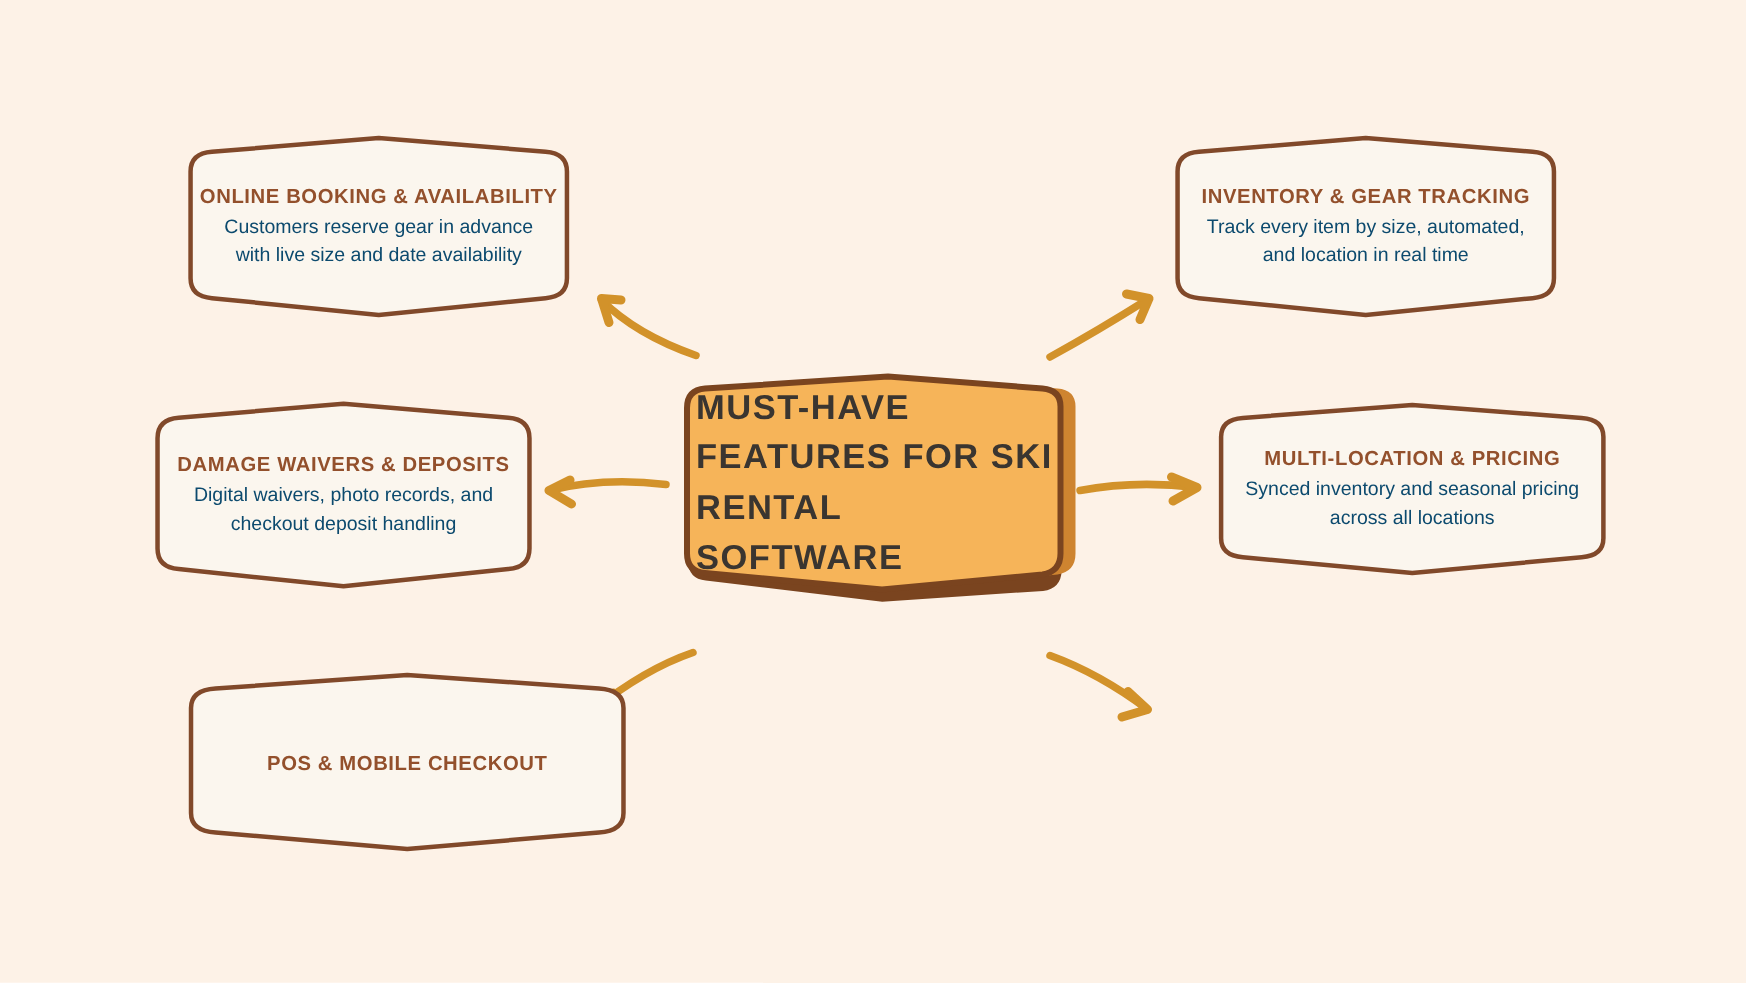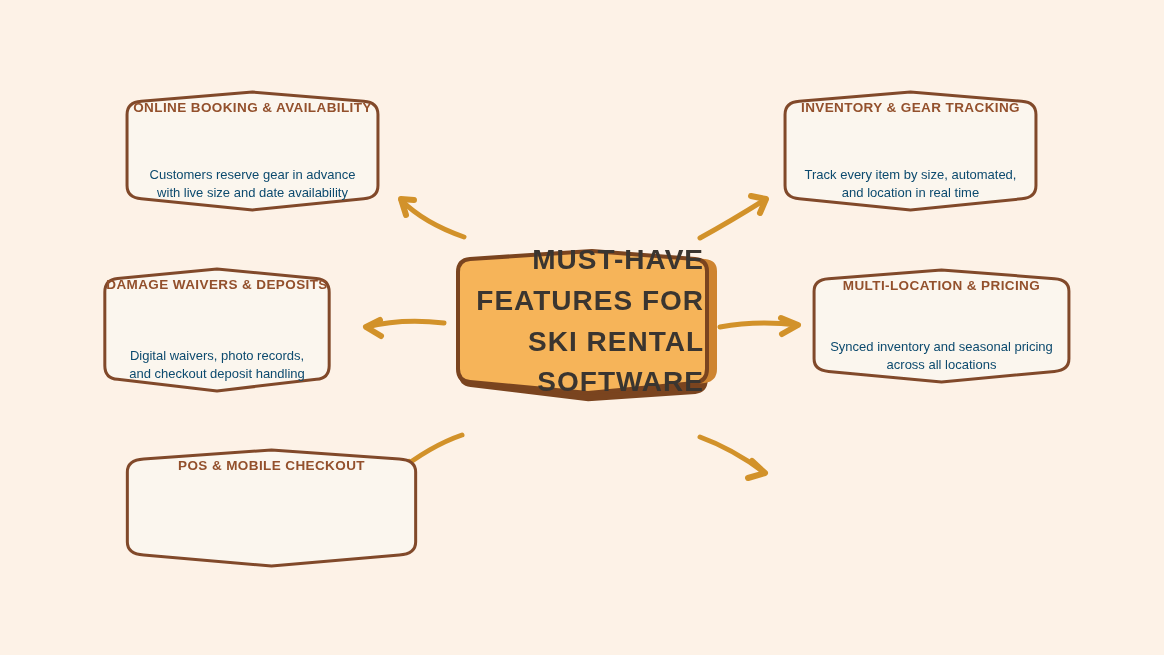--- a/index.html
+++ b/index.html
@@ -8,36 +8,36 @@
     width:1164px;height:655px;
     background:#FDF2E7;
     overflow:hidden;
     font-family:"Liberation Sans", sans-serif;
   }
   .arrows{position:absolute;left:0;top:0;width:1164px;height:655px;pointer-events:none;}
   .node{position:absolute;}
   .node .badge{position:absolute;left:0;top:0;width:100%;height:100%;}
   .node .content{
     position:relative;z-index:2;height:100%;
-    display:flex;flex-direction:column;align-items:center;justify-content:space-between;
+    display:flex;flex-direction:column;align-items:center;justify-content:center;
     text-align:center;padding:10px 16px;box-sizing:border-box;gap:4px;
   }
   .node-title{
     color:#93502C;font-weight:bold;font-size:13.5px;letter-spacing:.4px;
     white-space:nowrap;
   }
   .node-body{
     color:#0c4a6e;font-size:13px;line-height:1.4;max-width:225px;
   }
   .center-wrap{position:absolute;left:446px;top:242px;width:290px;height:178px;}
   .center-svg{position:absolute;left:0;top:0;width:290px;height:178px;}
   .center-text{
     position:absolute;left:18px;top:12px;width:240px;height:135px;z-index:3;
-    display:flex;align-items:center;justify-content:center;text-align:right;
-    color:#3A3530;font-weight:bold;font-size:28px;line-height:1.45;letter-spacing:1px;
+    display:flex;align-items:center;justify-content:center;text-align:left;
+    color:#3A3530;font-weight:bold;font-size:23px;line-height:1.45;letter-spacing:1px;
   }
 </style>
 </head>
 <body>
 
 <div class="canvas">
 
   <svg class="arrows" viewBox="0 0 1164 655">
     <g stroke="#D2922A" fill="none" stroke-linecap="round" stroke-linejoin="round">
       <g>
@@ -89,21 +89,21 @@
   <div class="node" style="left:783px;top:90px;width:255px;height:122px;">
     <svg class="badge" viewBox="0 0 250 120" preserveAspectRatio="none">
       <path d="M 125 2 L 234 11 Q 248 12 248 24 L 248 94 Q 248 106 234 107 L 125 118 L 16 107 Q 2 106 2 94 L 2 24 Q 2 12 16 11 Z" fill="#FBF6EE" stroke="#81492A" stroke-width="3" stroke-linejoin="round" vector-effect="non-scaling-stroke"></path>
     </svg>
     <div class="content">
       <div class="node-title">INVENTORY &amp; GEAR TRACKING</div>
       <div class="node-body">Track every item by size, automated, and location in real time</div>
     </div>
   </div>
 
-  <div class="node" style="left:103px;top:267px;width:228px;height:126px;">
+  <div class="node" style="left:103px;top:267px;width:252px;height:126px;">
     <svg class="badge" viewBox="0 0 250 120" preserveAspectRatio="none">
       <path d="M 125 2 L 234 11 Q 248 12 248 24 L 248 94 Q 248 106 234 107 L 125 118 L 16 107 Q 2 106 2 94 L 2 24 Q 2 12 16 11 Z" fill="#FBF6EE" stroke="#81492A" stroke-width="3" stroke-linejoin="round" vector-effect="non-scaling-stroke"></path>
     </svg>
     <div class="content">
       <div class="node-title">DAMAGE WAIVERS &amp; DEPOSITS</div>
       <div class="node-body">Digital waivers, photo records, and checkout deposit handling</div>
     </div>
   </div>
 
   <div class="node" style="left:812px;top:268px;width:259px;height:116px;">

